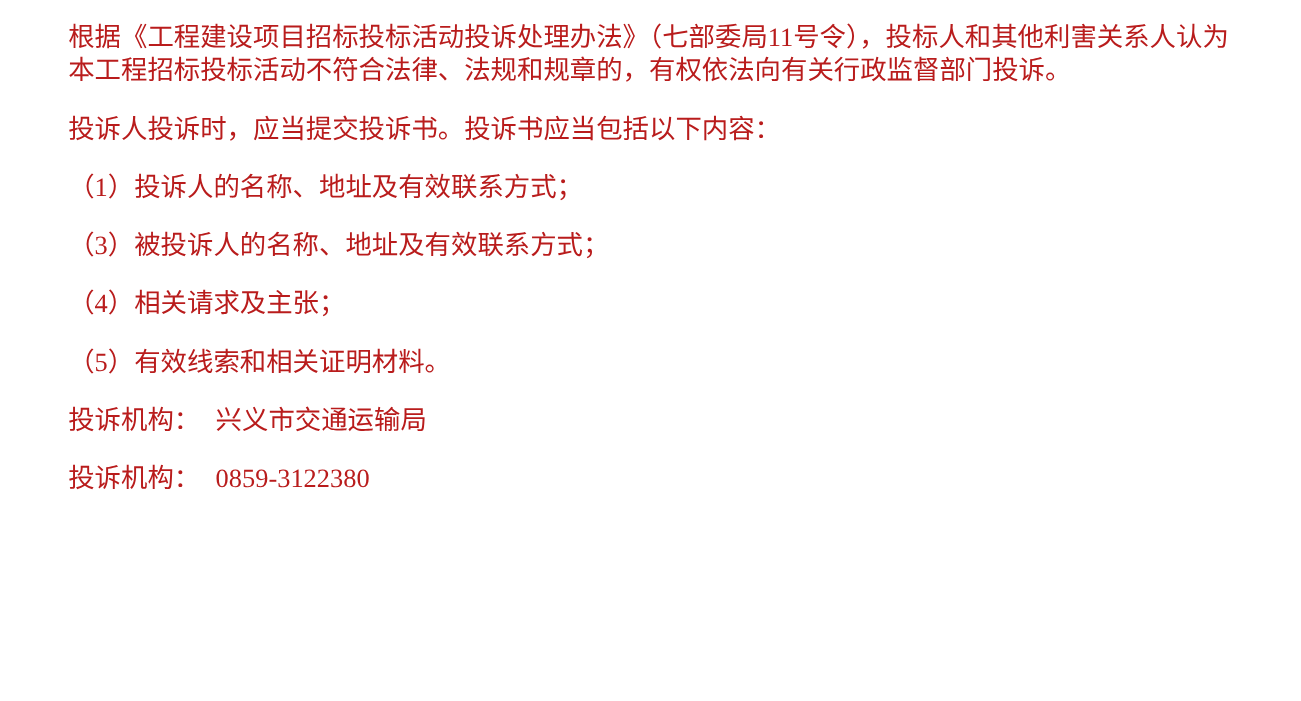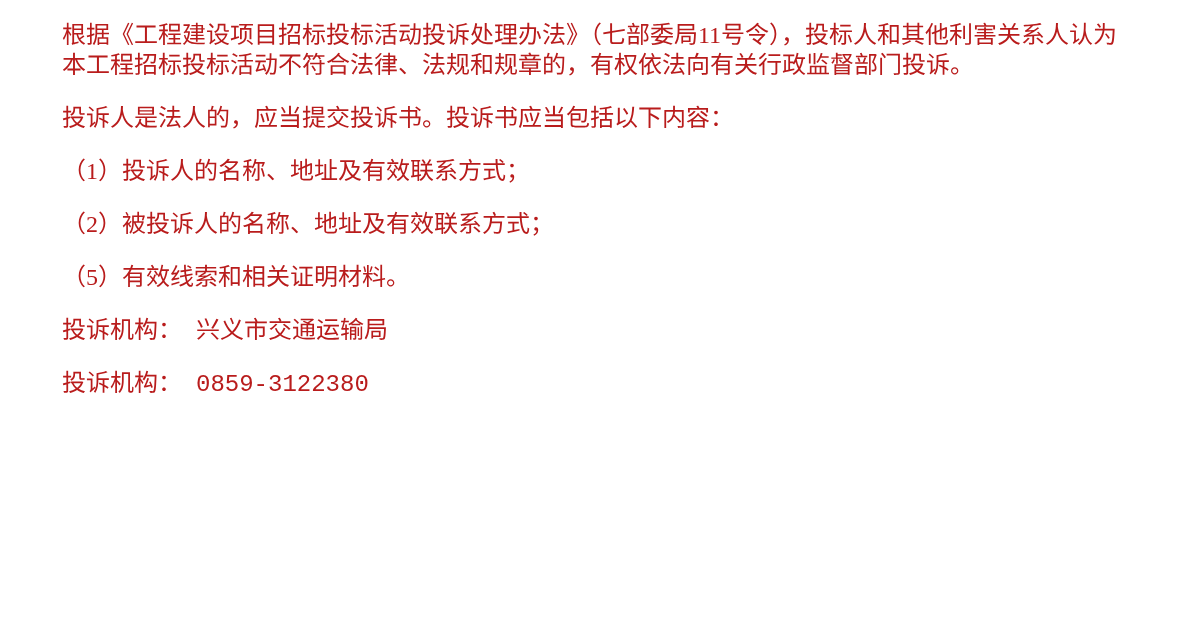--- a/index.html
+++ b/index.html
@@ -26,37 +26,38 @@
     word-break: break-all;
     color: #b91c1c;
   }
   .para.first {
     margin-top: 20px;
   }
   .val {
     margin-left: 14px;
   }
   .phone {
-    font-family: Liberation Mono, monospace;
+    font-family: Liberation Serif, serif;
   }
 </style>
 </head>
 <body>
 
 <div class="page">
 
   <p class="para first">根据《工程建设项目招标投标活动投诉处理办法》（七部委局11号令），投标人和其他利害关系人认为本工程招标投标活动不符合法律、法规和规章的，有权依法向有关行政监督部门投诉。</p>
 
-  <p class="para">投诉人是法人的，应当提交投诉书。投诉书应当包括以下内容：</p>
+  <p class="para">投诉人投诉时，应当提交投诉书。投诉书应当包括以下内容：</p>
 
   <p class="para">（1）投诉人的名称、地址及有效联系方式；</p>
 
-  <p class="para">（2）被投诉人的名称、地址及有效联系方式；</p>
+  <p class="para">（3）被投诉人的名称、地址及有效联系方式；</p>
 
 
+  <p class="para">（4）相关请求及主张；</p>
 
   <p class="para">（5）有效线索和相关证明材料。</p>
 
 
 
   <p class="para">
     <span>投诉机构：</span><span class="val">兴义市交通运输局</span>
   </p>
 
   <p class="para">

